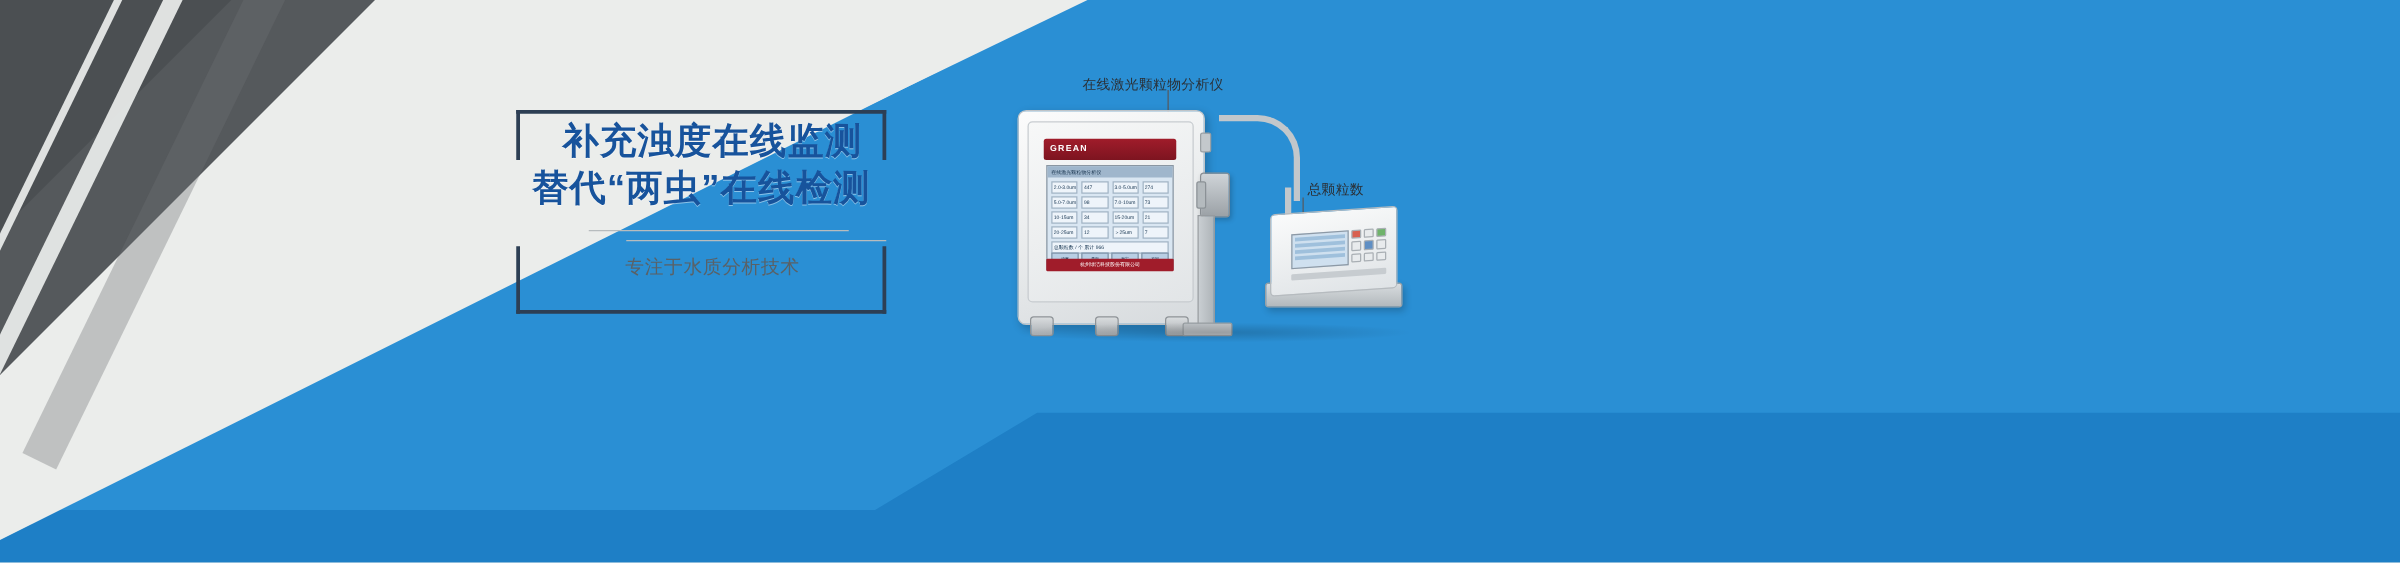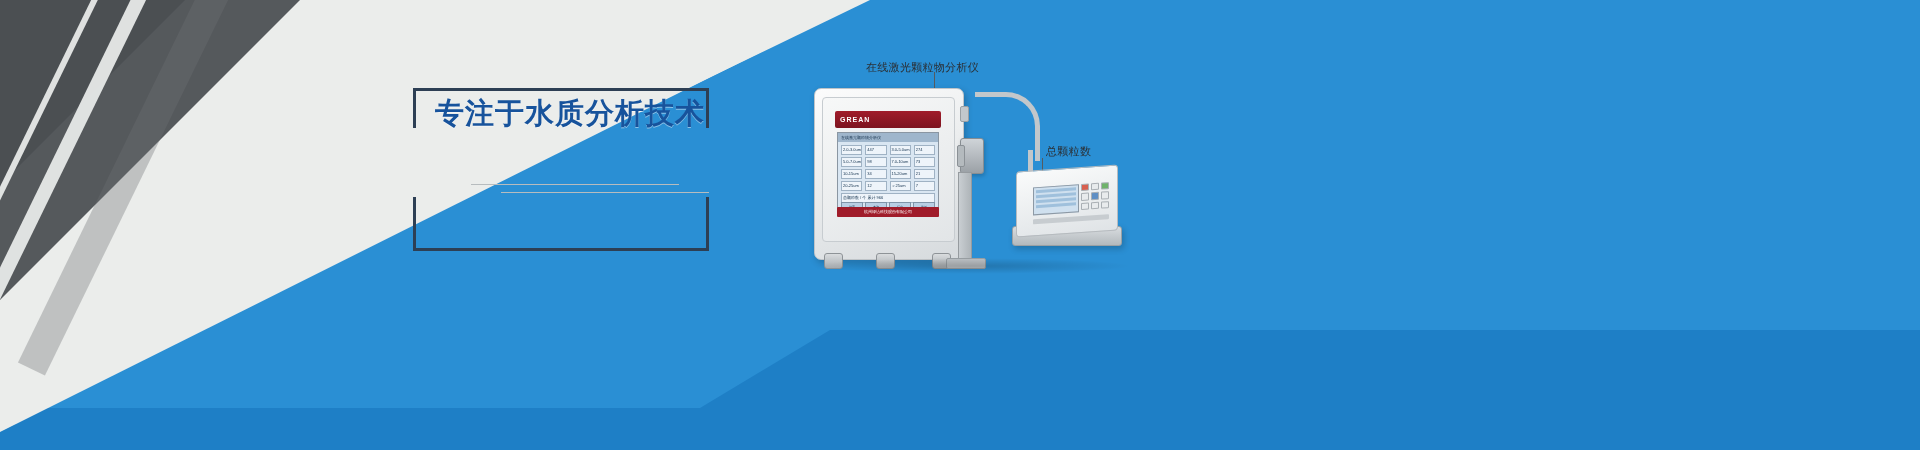--- a/index.html
+++ b/index.html
@@ -209,29 +209,31 @@
 
   <div class="copy">
     <div class="corner c-top"></div>
     <div class="corner c-tl"></div>
     <div class="corner c-tr"></div>
     <div class="corner c-bot"></div>
     <div class="corner c-bl"></div>
     <div class="corner c-br"></div>
 
     <div class="headline">
-      <span class="l1">专注于水质分析技术</span>
+      <span class="l1">补充浊度在线监测</span>
+      <span class="l2">替代“两虫”在线检测</span>
     </div>
 
     <div class="rules">
       <div class="rule r1"></div>
       <div class="rule r2"></div>
     </div>
 
     <div class="sub">
+      <div>专注于水质分析技术</div>
     </div>
   </div>
 
   <div class="lbl lbl-top">在线激光颗粒物分析仪</div>
   <div class="leader l-top"></div>
   <div class="lbl lbl-mid">总颗粒数</div>
   <div class="leader l-mid"></div>
 
   <div class="analyzer">
     <div class="an-body"></div>

